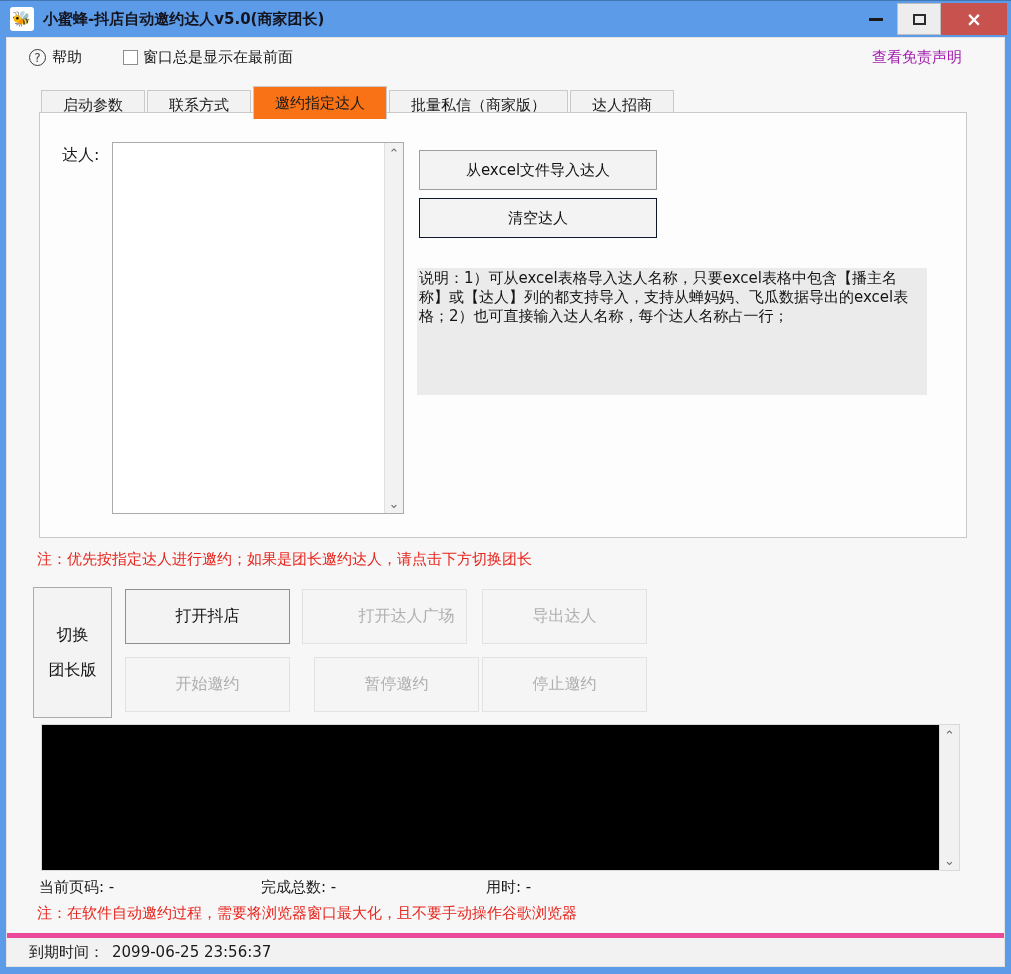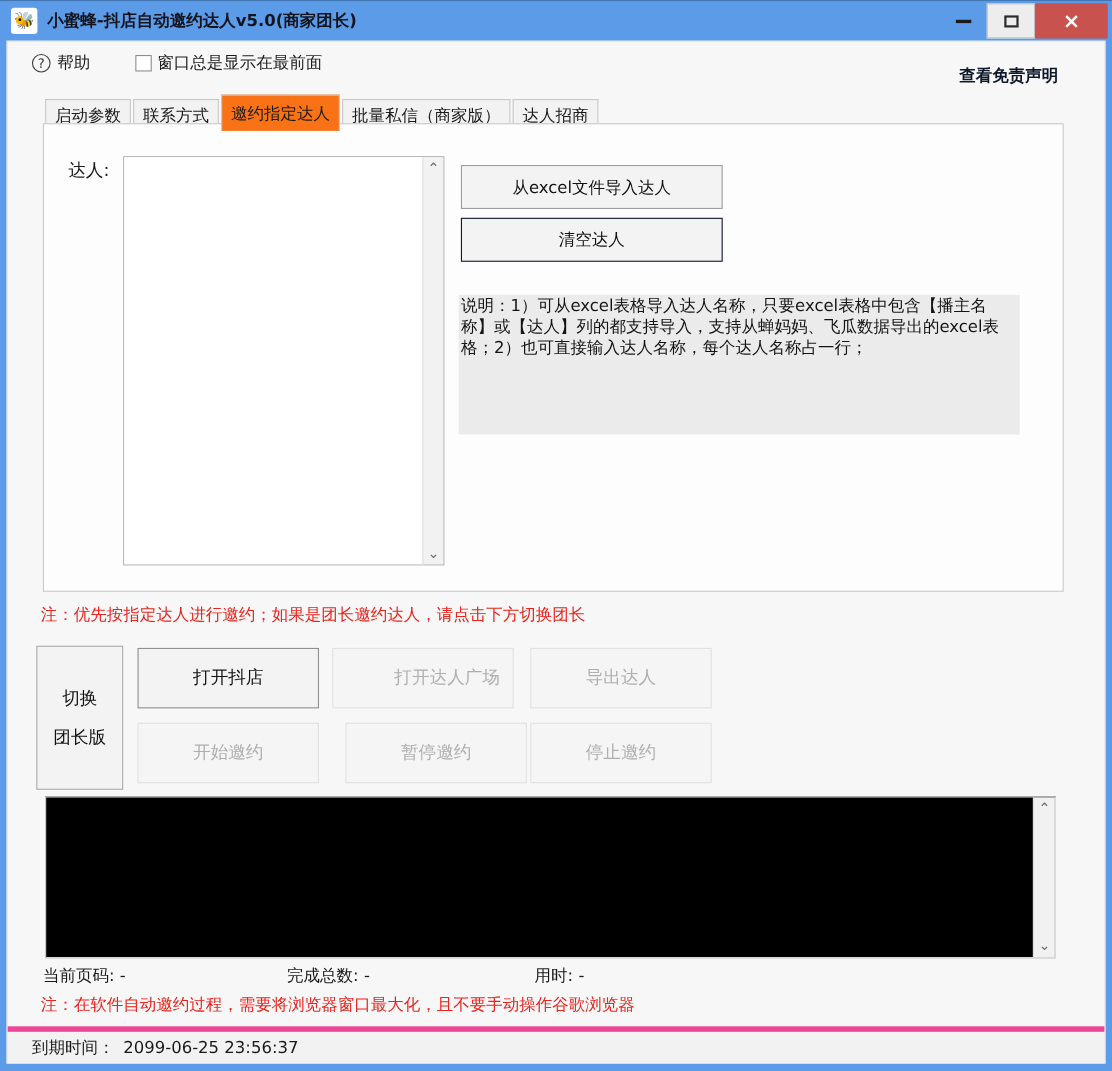--- a/index.html
+++ b/index.html
@@ -36,26 +36,26 @@
 
   
   .help-row { position:absolute; top:10px; left:0; right:0; height:24px; }
   .help-group { position:absolute; left:22px; top:0; display:flex; align-items:center; gap:6px; }
   .help-circle { width:17px; height:17px; border:1px solid #3c3c3c; border-radius:50%;
                  display:flex; align-items:center; justify-content:center; font-size:12px; color:#3c3c3c; }
   .help-label { font-size:15px; color:#1a1a1a; }
   .topmost { position:absolute; left:116px; top:0; display:flex; align-items:center; gap:5px; }
   .checkbox { width:15px; height:15px; background:#fff; border:1px solid #8d8d8d; }
   .topmost-label { font-size:15px; color:#1a1a1a; }
-  .disclaimer { position:absolute; right:42px; top:12px; font-size:15px; color:#0f172a; cursor:pointer;font-weight:bold; }
+  .disclaimer { position:absolute; right:42px; top:0; font-size:15px; color:#a21caf; cursor:pointer; }
 
   
   .tabs { position:absolute; left:34px; top:48px; display:flex; align-items:flex-end; }
   .tab {
-    padding:5px 8px 4px; font-size:15px; color:#1a1a1a;
+    padding:5px 21px 4px; font-size:15px; color:#1a1a1a;
     background:#F2F2F2; border:1px solid #C9C9C9; border-bottom:none; margin-right:2px;
   }
   .tab.active { background:#f97316; padding-top:7px; padding-bottom:6px; position:relative; z-index:3; }
 
   
   .panel {
     position:absolute; left:32px; top:74px; width:928px; height:426px;
     background:#FDFDFD; border:1px solid #C9C9C9; z-index:1;
   }
   .daren-label { position:absolute; left:22px; top:32px; font-size:16px; color:#1a1a1a; }

